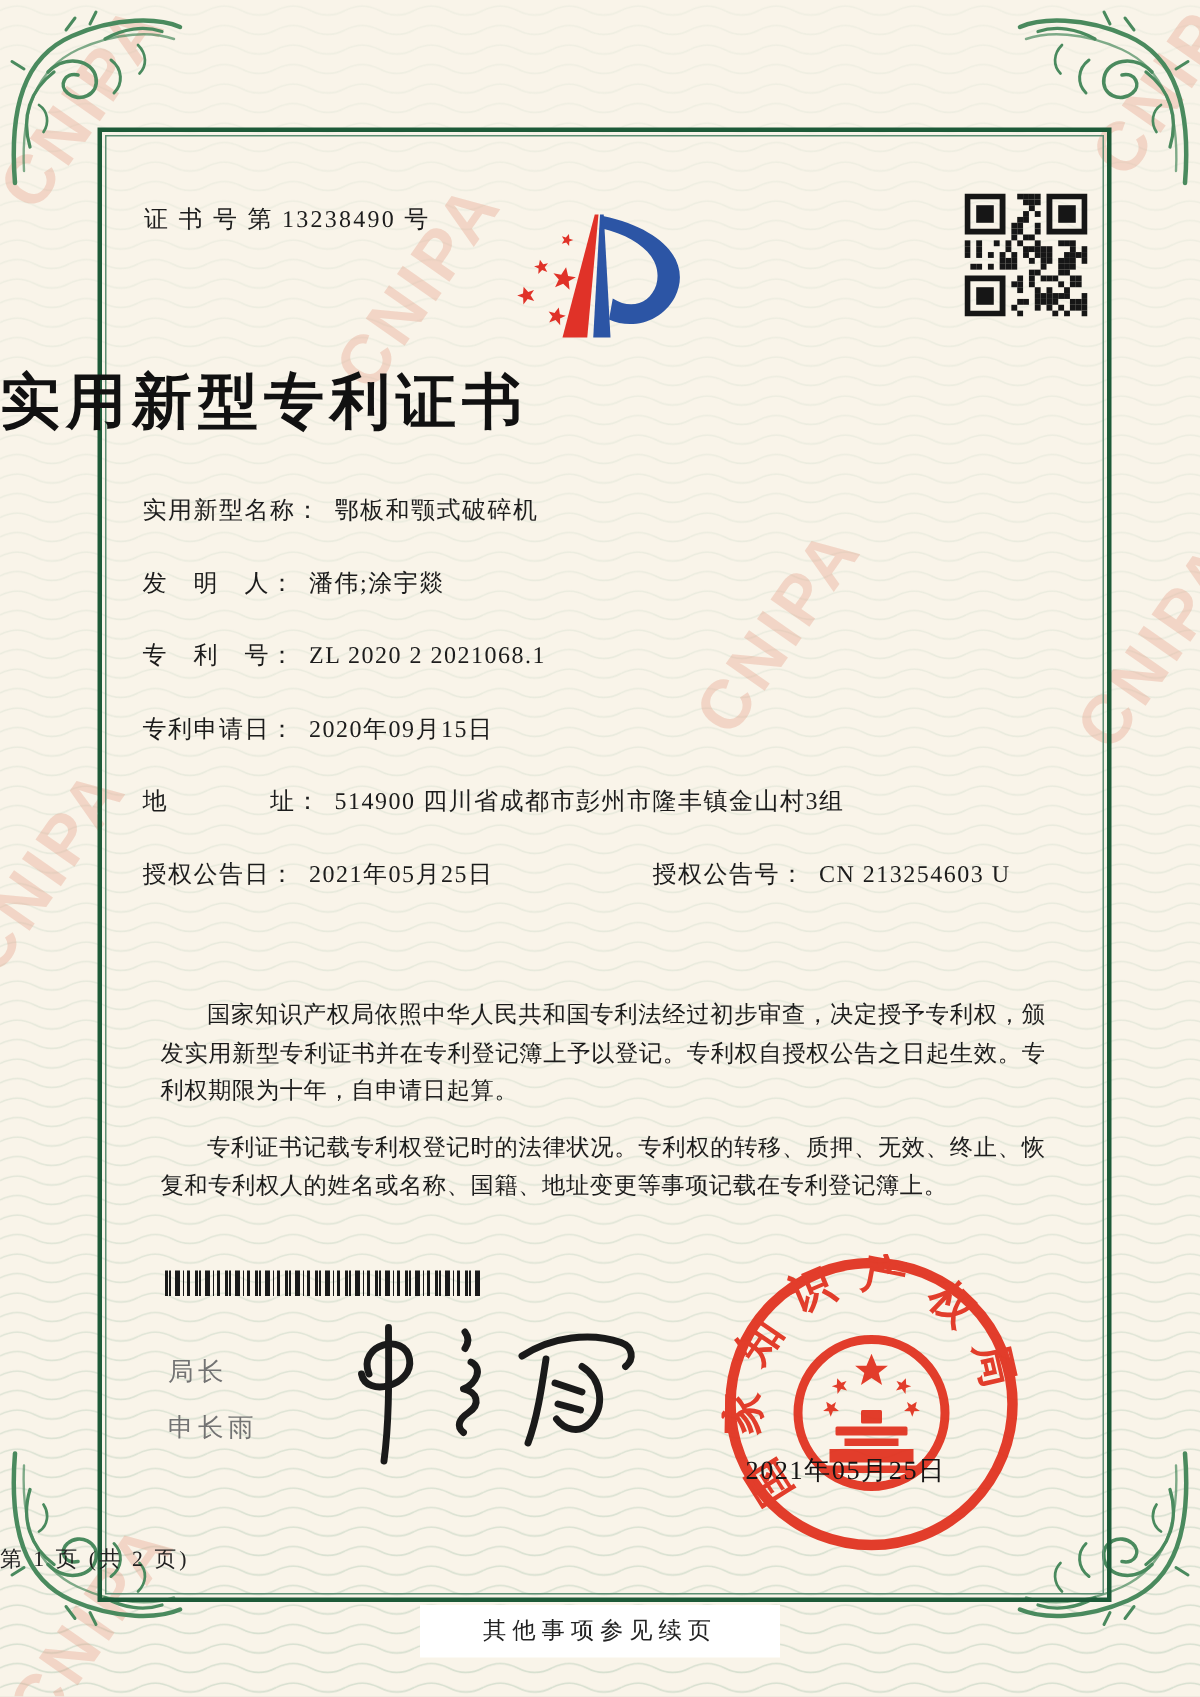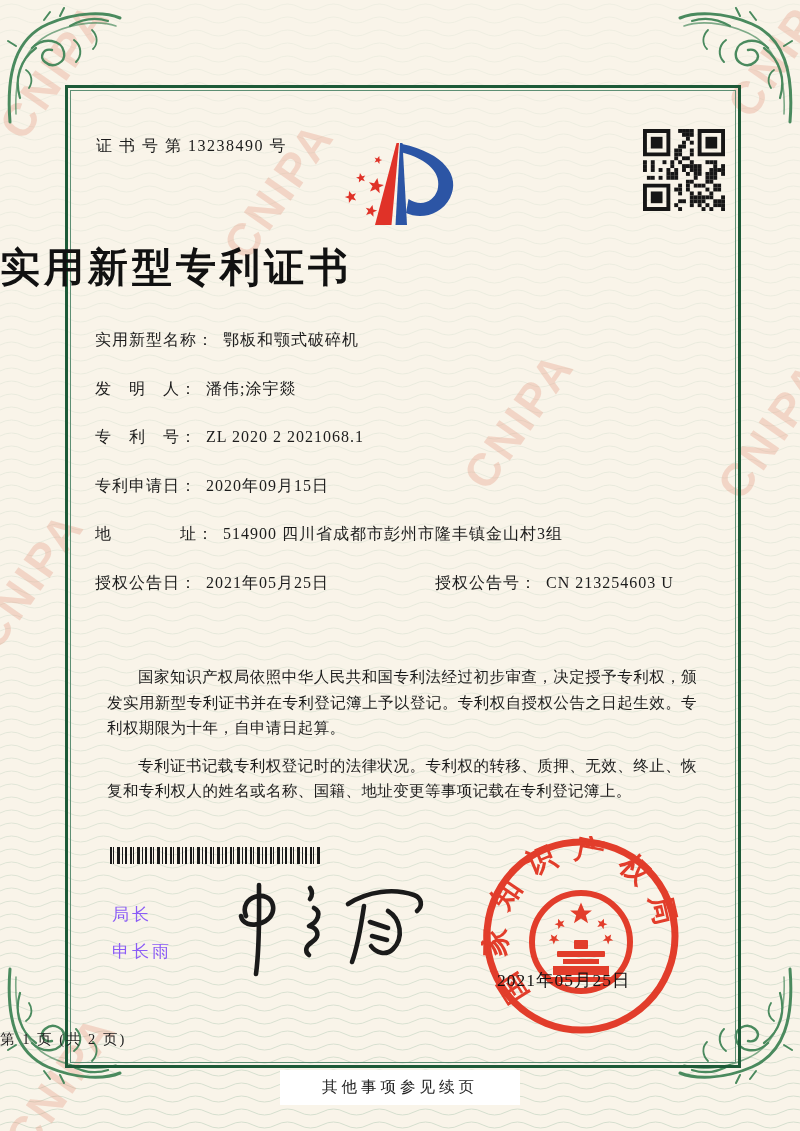--- a/index.html
+++ b/index.html
@@ -49,21 +49,21 @@
   
   .barcode{
     position:absolute;left:110px;top:847px;width:212px;height:17px;
     background:repeating-linear-gradient(90deg,
       #1a1a1a 0 2px,transparent 2px 3px,
       #1a1a1a 3px 4px,transparent 4px 7px,
       #1a1a1a 7px 10px,transparent 10px 12px,
       #1a1a1a 12px 13px,transparent 13px 15px,
       #1a1a1a 15px 17px,transparent 17px 20px);
   }
-  .signer{position:absolute;left:112px;font-size:17px;letter-spacing:3px;color:#8b5cf6;}
+  .signer{position:absolute;left:112px;font-size:17px;letter-spacing:3px;color:#737373;}
   .signer.t1{top:903px;}
   .signer.t2{top:940px;}
   .signature{position:absolute;left:218px;top:878px;width:232px;height:108px;}
   
   .seal{position:absolute;left:481px;top:836px;width:200px;height:200px;opacity:.93;}
   .seal-date{position:absolute;left:497px;top:968px;font-size:17.5px;letter-spacing:1px;color:#141414;z-index:5;}
   .page-no{position:absolute;left:0;top:1030px;width:800px;text-align:left;font-size:14.5px;letter-spacing:2px;color:#222;}
   .footer-note{
     position:absolute;left:0;top:1070px;width:800px;text-align:center;
   }

